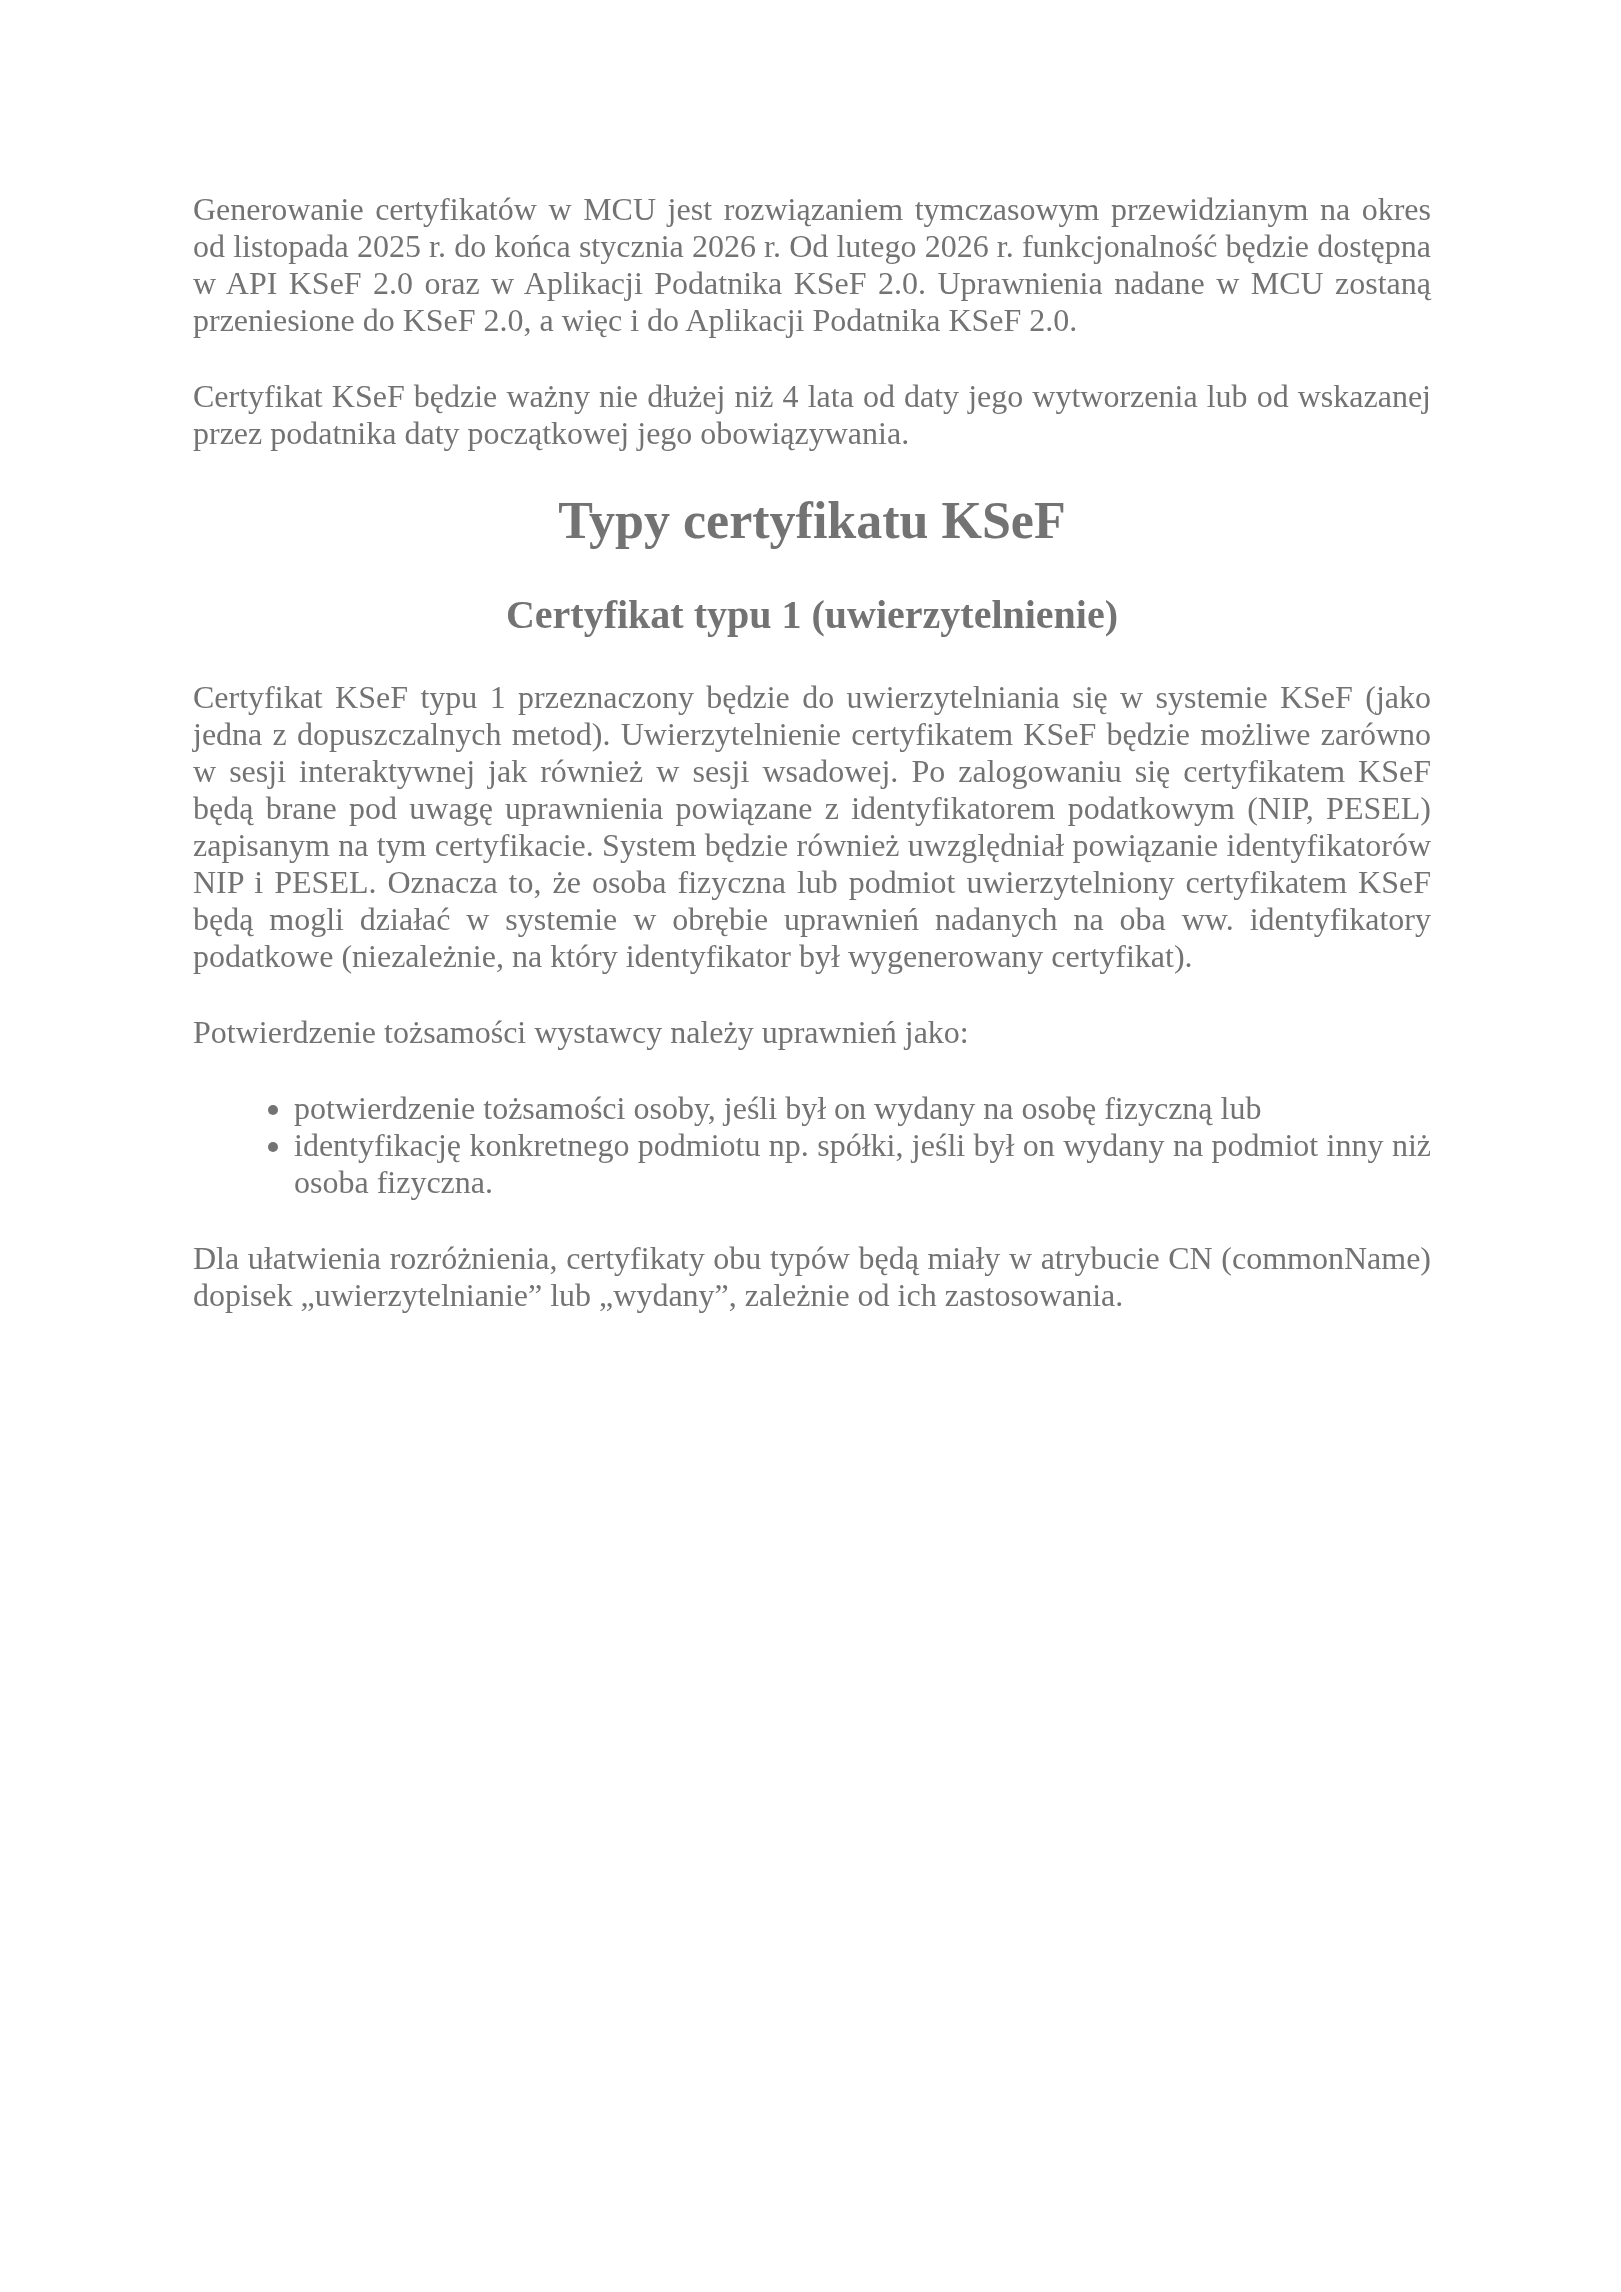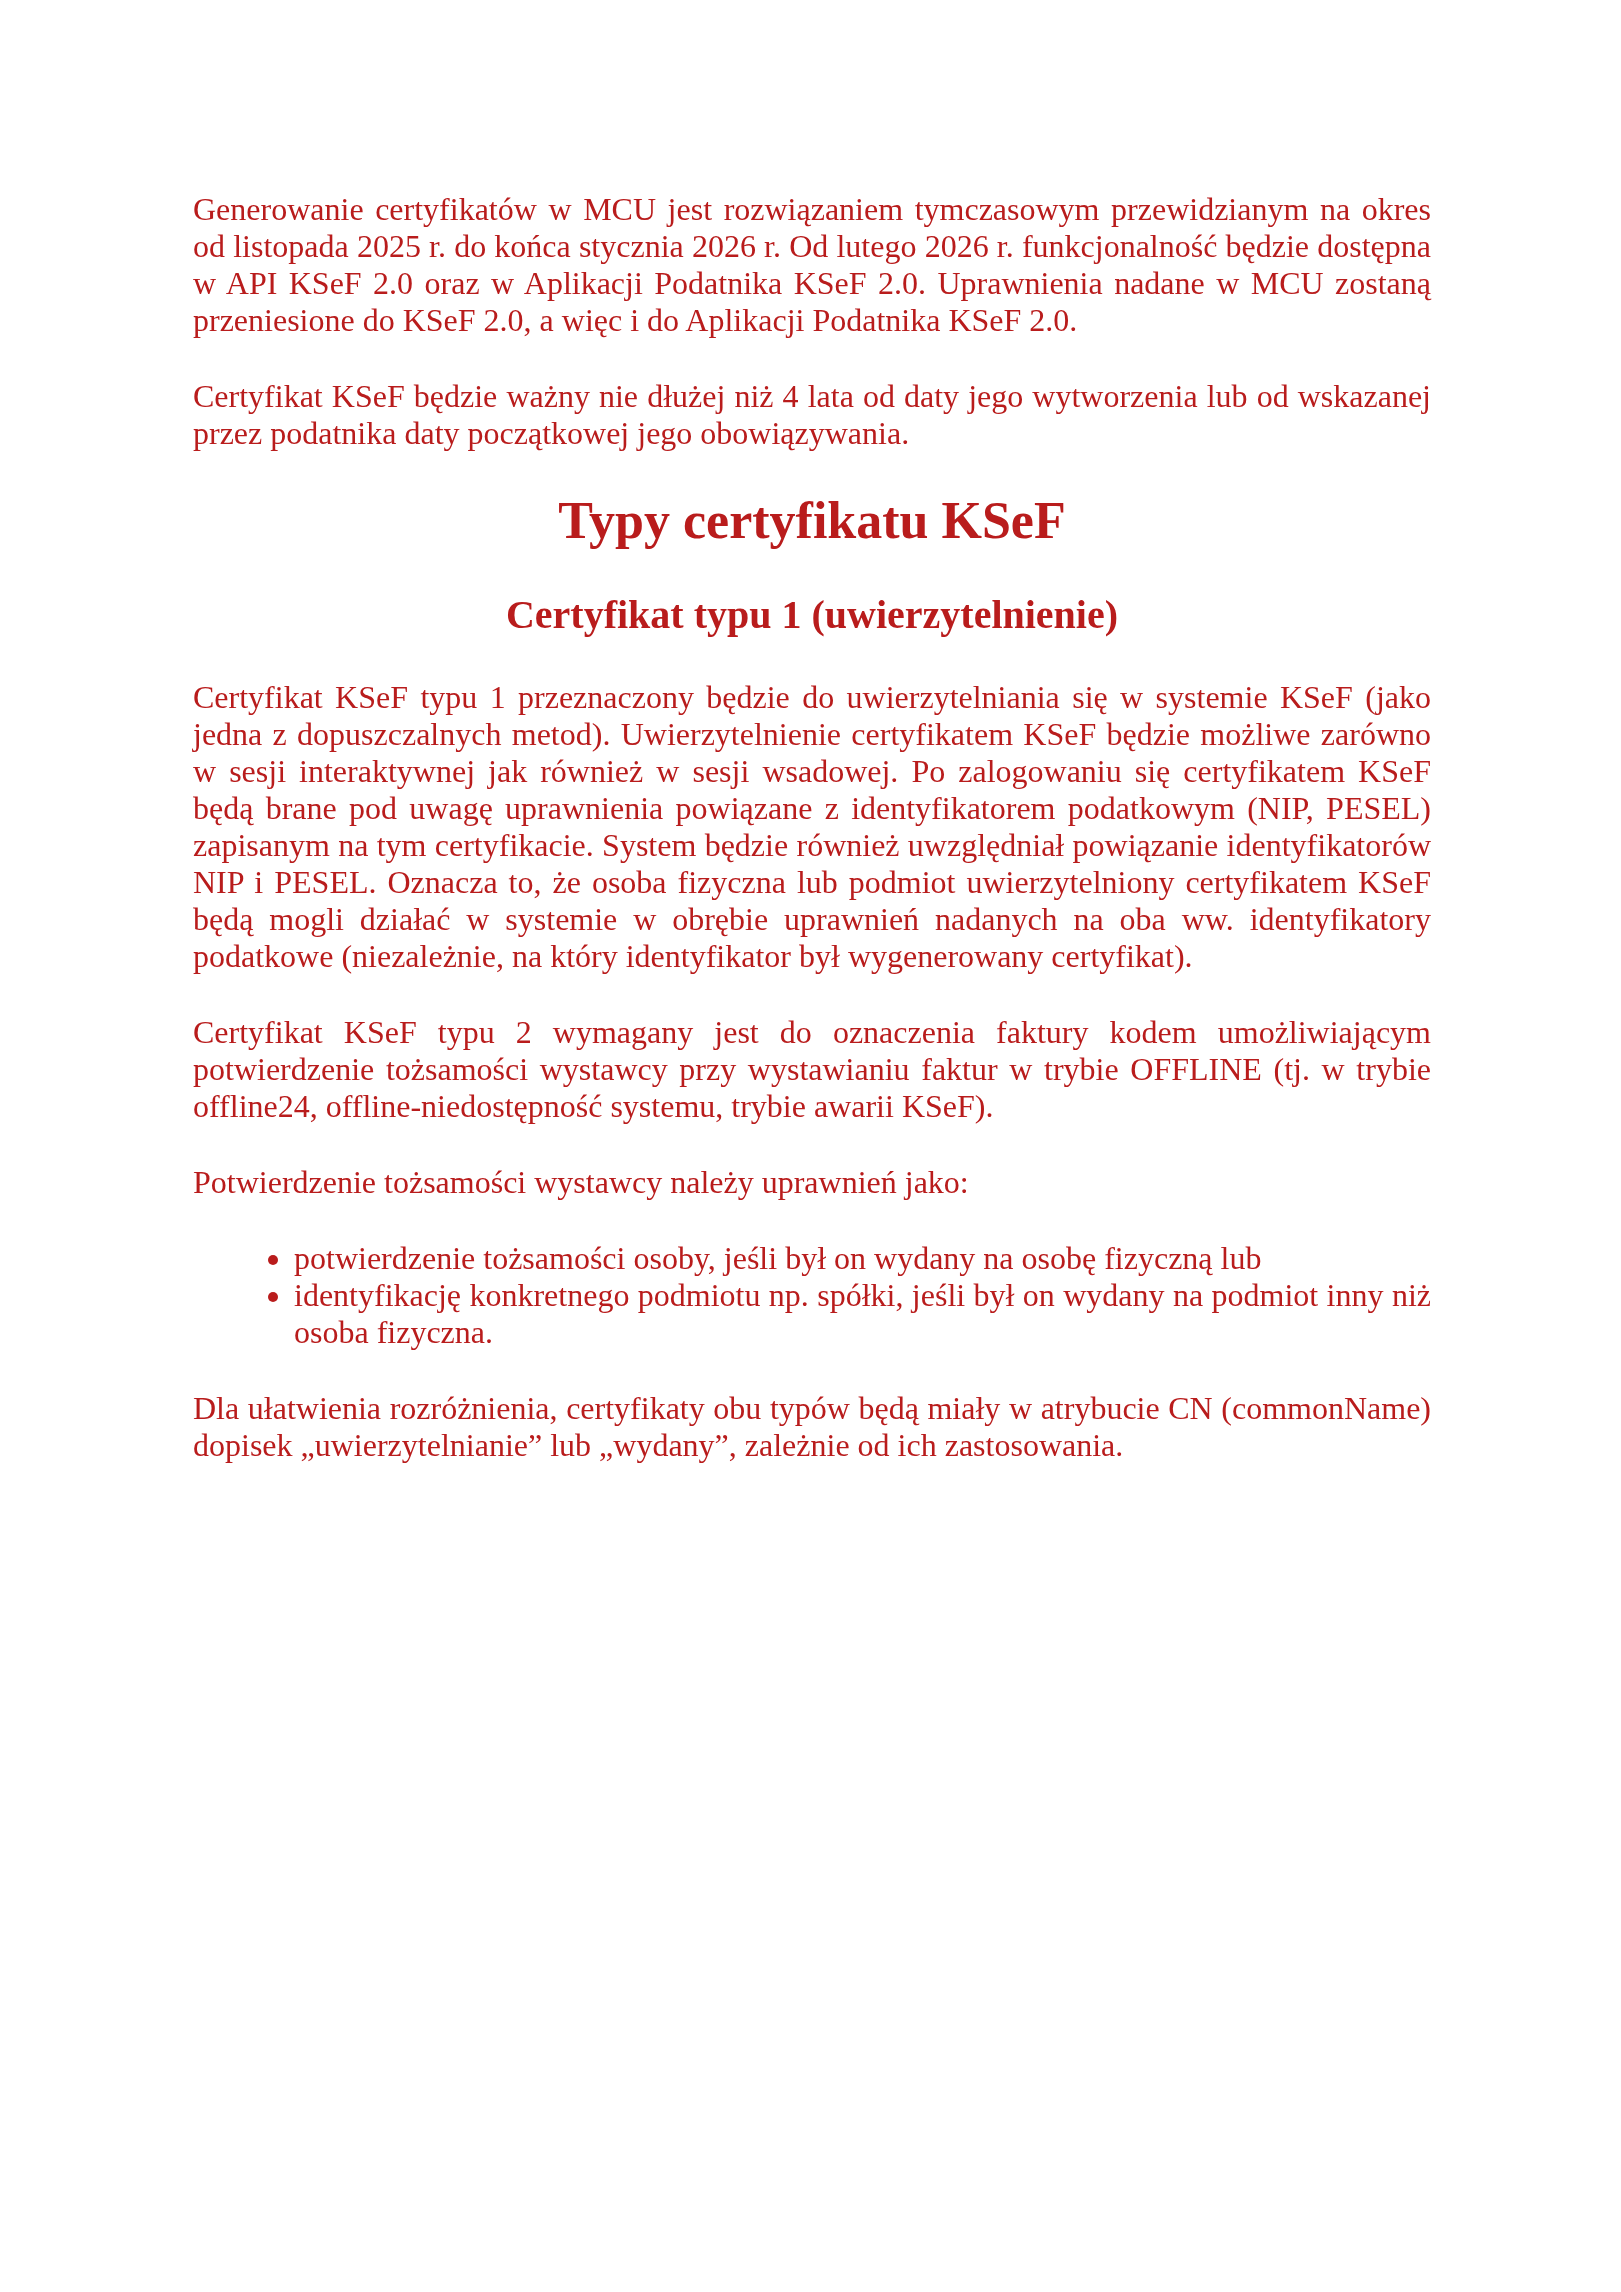--- a/index.html
+++ b/index.html
@@ -14,21 +14,21 @@
   }
   .page {
     box-sizing: border-box;
     width: 1621px;
     height: 2293px;
     background: #ffffff;
     padding: 191px 190px 1px 193px;
     font-family: "Liberation Serif", "DejaVu Serif", serif;
     font-size: 32px;
     line-height: 37px;
-    color: #b91c1c;
+    color: #737373;
   }
   .page p {
     margin: 0 0 39px 0;
     text-align: justify;
   }
   .page h1 {
     font-size: 52px;
     line-height: 60px;
     font-weight: bold;
     margin: 35px 0 33px 0;
@@ -61,21 +61,20 @@
 
   <p>Certyfikat KSeF będzie ważny nie dłużej niż 4 lata od daty jego wytworzenia lub od wskazanej przez podatnika daty początkowej jego obowiązywania.</p>
 
   <h1>Typy certyfikatu KSeF</h1>
 
   <h2>Certyfikat typu 1 (uwierzytelnienie)</h2>
 
   <p>Certyfikat KSeF typu 1 przeznaczony będzie do uwierzytelniania się w systemie KSeF (jako jedna z dopuszczalnych metod). Uwierzytelnienie certyfikatem KSeF będzie możliwe zarówno w sesji interaktywnej jak również w sesji wsadowej. Po zalogowaniu się certyfikatem KSeF będą brane pod uwagę uprawnienia powiązane z identyfikatorem podatkowym (NIP, PESEL) zapisanym na tym certyfikacie. System będzie również uwzględniał powiązanie identyfikatorów NIP i PESEL. Oznacza to, że osoba fizyczna lub podmiot uwierzytelniony certyfikatem KSeF będą mogli działać w systemie w obrębie uprawnień nadanych na oba ww. identyfikatory podatkowe (niezależnie, na który identyfikator był wygenerowany certyfikat).</p>
 
 
-  <p>Certyfikat KSeF typu 2 wymagany jest do oznaczenia faktury kodem umożliwiającym potwierdzenie tożsamości wystawcy przy wystawianiu faktur w trybie OFFLINE (tj. w trybie offline24, offline-niedostępność systemu, trybie awarii KSeF).</p>
 
   <p>Potwierdzenie tożsamości wystawcy należy uprawnień jako:</p>
 
   <ul>
     <li>potwierdzenie tożsamości osoby, jeśli był on wydany na osobę fizyczną lub</li>
     <li>identyfikację konkretnego podmiotu np. spółki, jeśli był on wydany na podmiot inny niż osoba fizyczna.</li>
   </ul>
 
 
   <p>Dla ułatwienia rozróżnienia, certyfikaty obu typów będą miały w atrybucie CN (commonName) dopisek „uwierzytelnianie” lub „wydany”, zależnie od ich zastosowania.</p>

